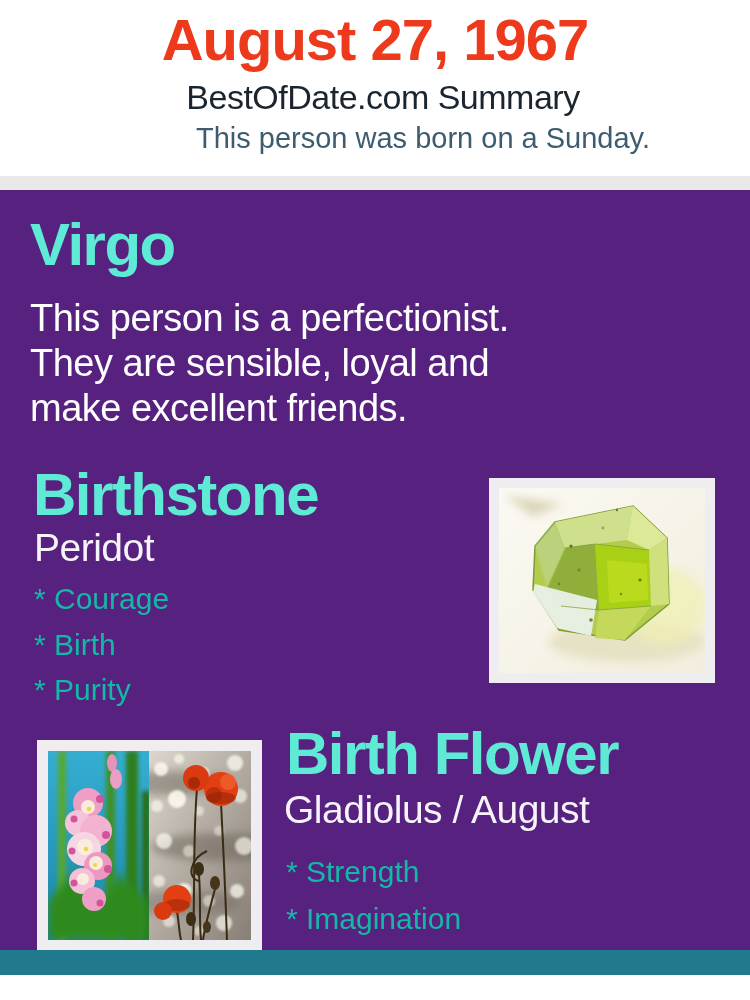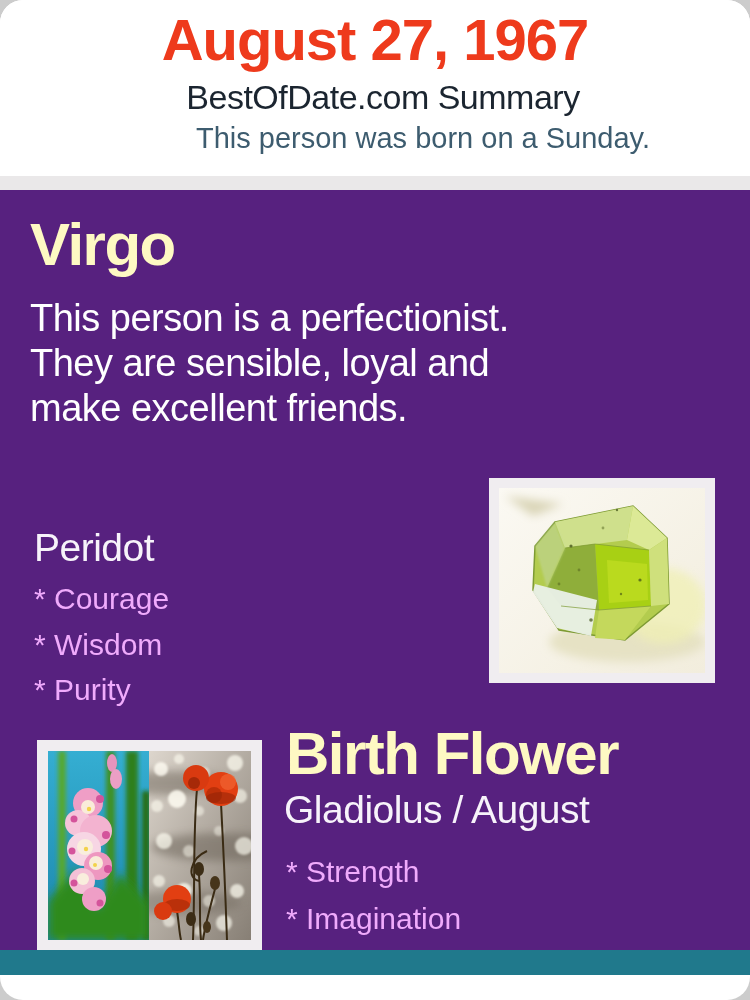--- a/index.html
+++ b/index.html
@@ -1,20 +1,19 @@
 <!DOCTYPE html>
 <html><head>
 <meta charset="utf-8">
 <style>
   html,body { margin:0; padding:0; background:#cccccc; }
   .page {
     position:relative; width:750px; height:1000px; margin:0 auto;
     background:#ffffff; overflow:hidden;
     font-family:"Liberation Sans", sans-serif;
-    border-radius:23px;
   }
   
   .header { position:absolute; top:0; left:0; width:750px; height:176px; background:#ffffff; }
   .date-title {
     position:absolute; top:8px; left:0; width:750px; text-align:center;
     font-size:58px; line-height:64px; font-weight:bold; letter-spacing:-1px;
     color:#ee3a1c;
   }
   .site-summary {
     position:absolute; top:77px; left:0; width:750px; text-align:center;
@@ -24,30 +23,30 @@
     position:absolute; top:120px; left:0; width:750px; text-align:center;
     font-size:29px; line-height:36px; color:#3d5c6f;padding-left:48px;
   }
   .divider { position:absolute; top:176px; left:0; width:750px; height:14px; background:#eae8e9; }
 
   
   .main { position:absolute; top:190px; left:0; width:750px; height:785px; background:#57217f; }
   .footer-bar { position:absolute; bottom:0; left:0; width:750px; height:25px; background:#20798c; }
 
   .h-big {
-    position:absolute; font-weight:bold; color:#fef9c3; letter-spacing:-1.5px;
+    position:absolute; font-weight:bold; color:#5eead4; letter-spacing:-1.5px;
     font-size:60px; line-height:68px; white-space:nowrap;
   }
   .sub {
     position:absolute; color:#f7f3fa; font-size:39px; line-height:48px;
     letter-spacing:-0.5px; white-space:nowrap;
   }
   .para { position:absolute; left:30px; top:106px; color:#ffffff; font-size:38px; letter-spacing:-0.5px; }
   .para div { height:45px; line-height:45px; white-space:nowrap; }
-  .traits { position:absolute; color:#f0abfc; font-size:30px; }
+  .traits { position:absolute; color:#14b8a6; font-size:30px; }
   .traits div { line-height:45.5px; white-space:nowrap; }
   .traits.bf div { line-height:47px; }
 
   
   .photo-frame { position:absolute; background:#f0edf0; box-sizing:border-box; }
   .photo-frame .inner { display:flex; width:100%; height:100%; overflow:hidden; }
   .gem-frame  { left:489px; top:288px; width:226px; height:205px; padding:10px; }
   .flower-frame { left:37px; top:550px; width:225px; height:211px; padding:11px; }
   svg { display:block; }
 </style>
@@ -65,24 +64,25 @@
 
   <div class="main">
 
     <div class="h-big" style="left:30px; top:21px;">Virgo</div>
     <div class="para">
       <div>This person is a perfectionist.</div>
       <div>They are sensible, loyal and</div>
       <div>make excellent friends.</div>
     </div>
 
+    <div class="h-big" style="left:33px; top:271px;">Birthstone</div>
     <div class="sub" style="left:34px; top:334px;">Peridot</div>
     <div class="traits" style="left:34px; top:386px;">
       <div>* Courage</div>
-      <div>* Wisdom</div>
+      <div>* Birth</div>
       <div>* Purity</div>
     </div>
 
     <div class="photo-frame gem-frame">
       <div class="inner">
         <svg width="206" height="185" viewBox="0 0 206 185">
           <defs>
             <linearGradient id="gbg" x1="0" y1="0" x2="1" y2="1">
               <stop offset="0" stop-color="#fbf9f3"></stop>
                 <stop offset="1" stop-color="#f2eddd"></stop>

